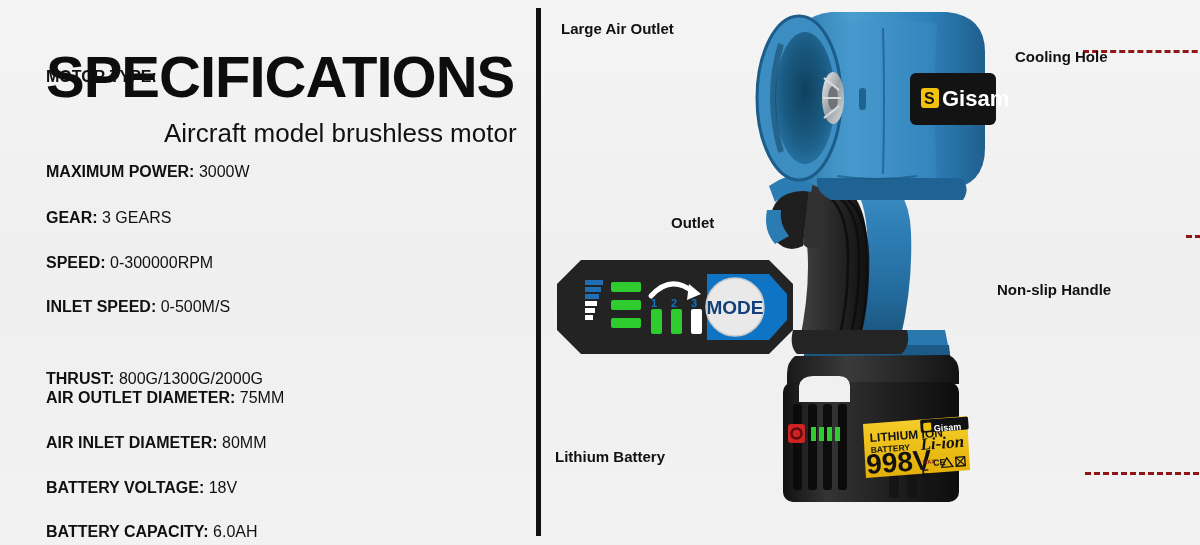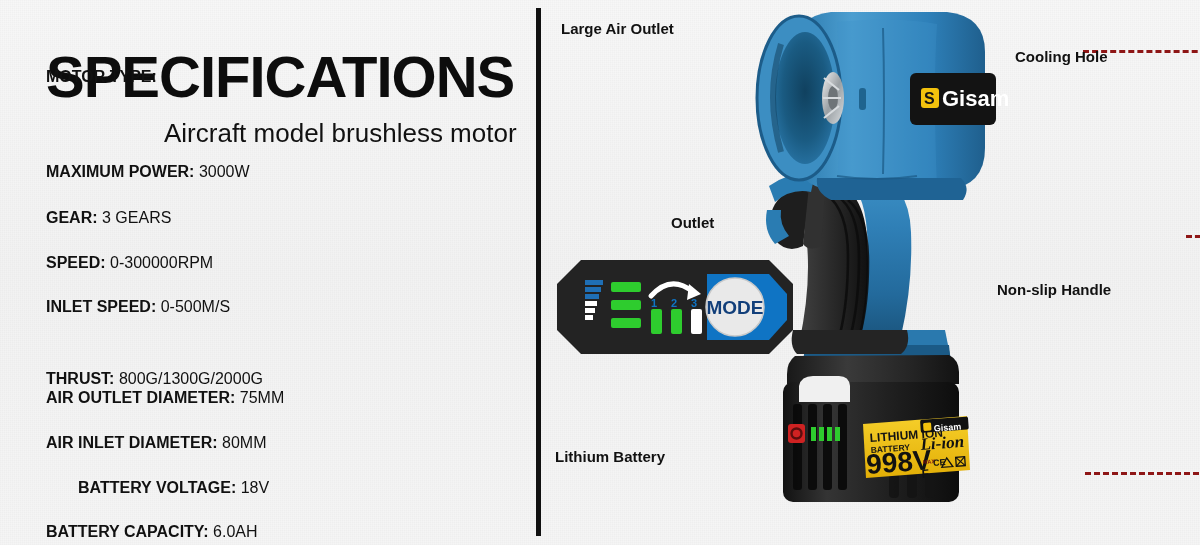--- a/index.html
+++ b/index.html
@@ -106,21 +106,21 @@
     <div class="spec-row" style="top:387px;">
       <span class="k">AIR OUTLET DIAMETER: </span>
       <span class="v">75MM</span>
     </div>
 
     <div class="spec-row" style="top:432px;">
       <span class="k">AIR INLET DIAMETER: </span>
       <span class="v">80MM</span>
     </div>
 
-    <div class="spec-row" style="top:477px;margin-left:32px;">
+    <div class="spec-row" style="top:477px;">
       <span class="k">BATTERY VOLTAGE: </span>
       <span class="v">18V</span>
     </div>
 
     <div class="spec-row" style="top:521px;">
       <span class="k">BATTERY CAPACITY: </span>
       <span class="v">6.0AH</span>
     </div>
   </section>
 

